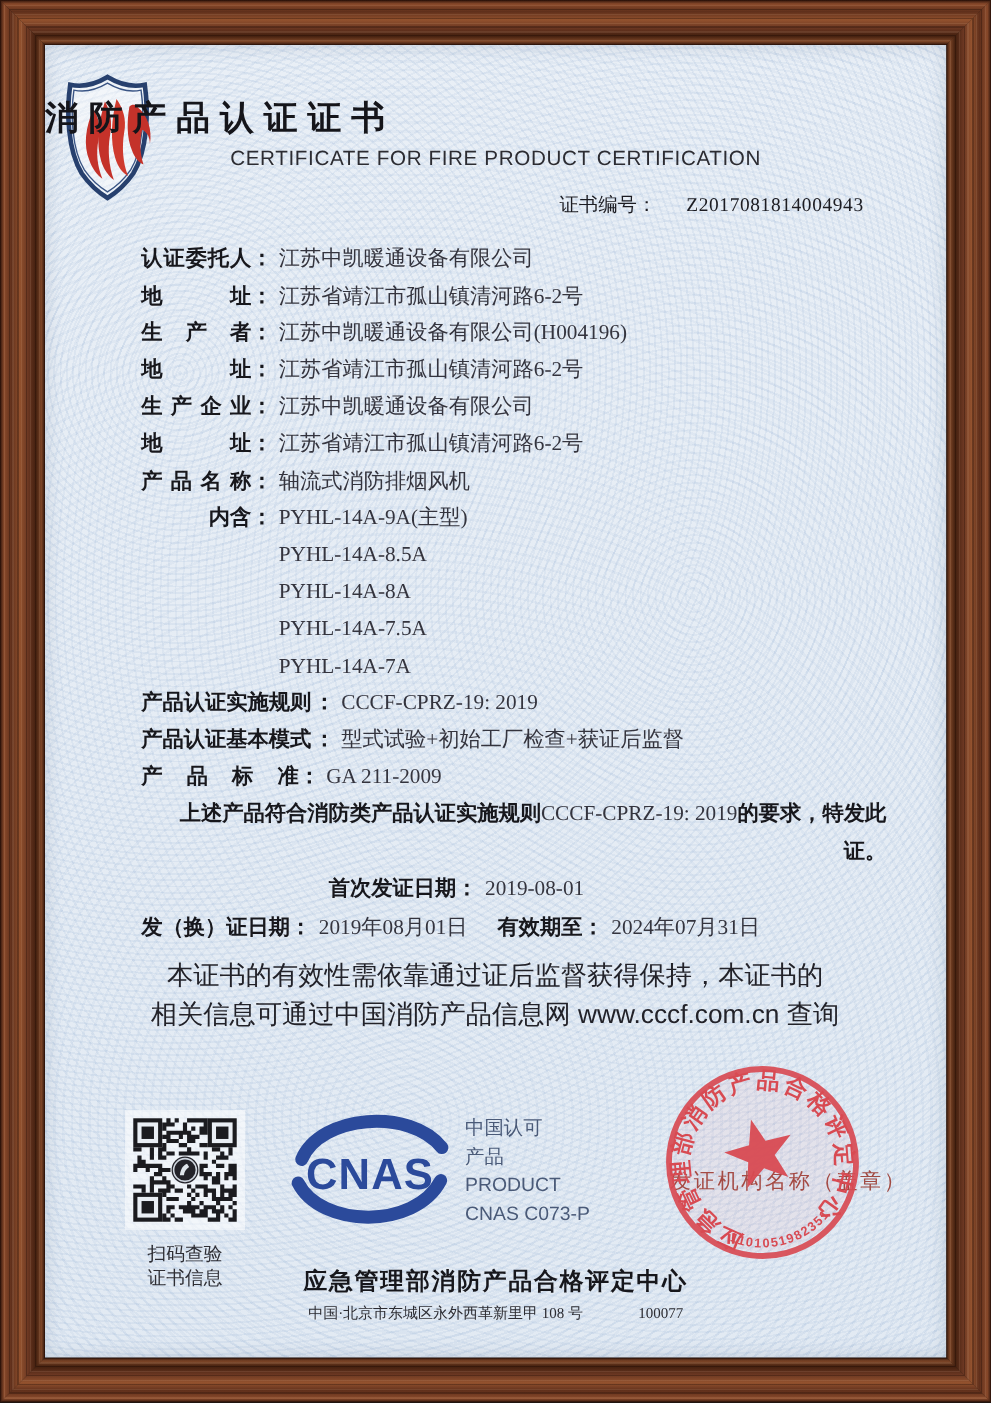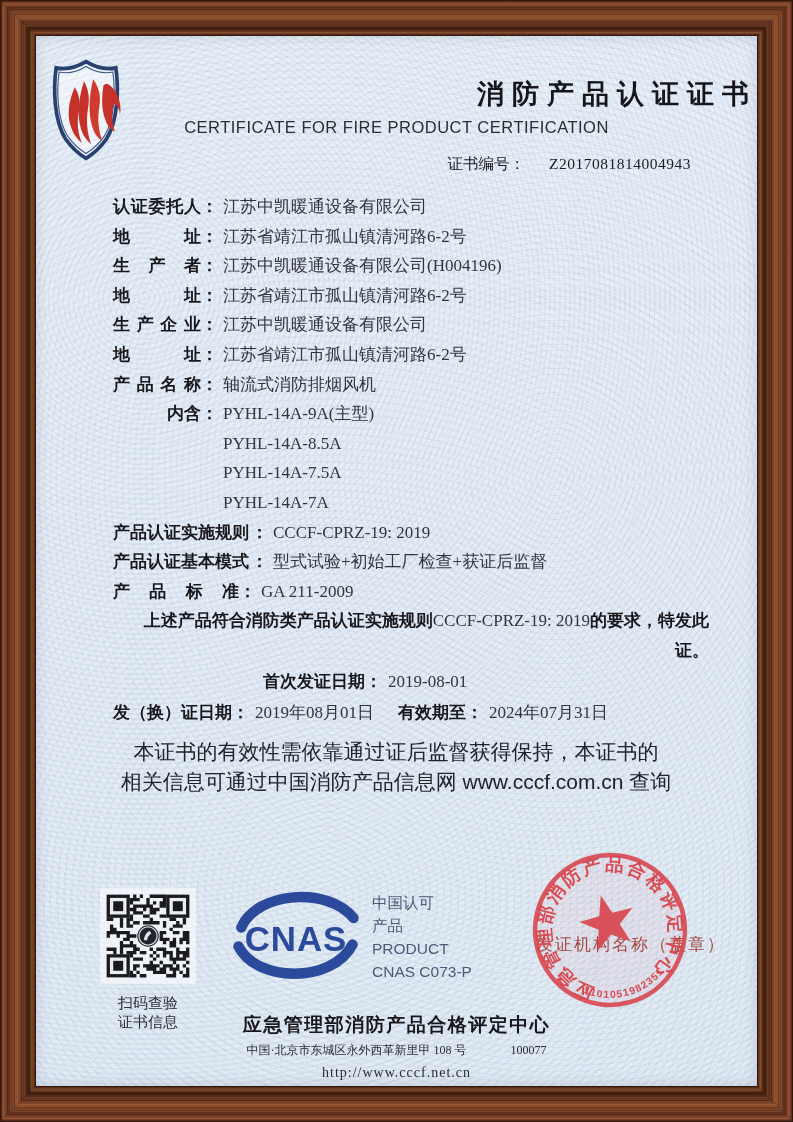--- a/index.html
+++ b/index.html
@@ -26,21 +26,21 @@
   
   .paper{position:absolute;inset:36px;z-index:1;
       background:
        repeating-radial-gradient(circle at 15% 25%, rgba(120,155,200,.11) 0 1.5px, rgba(255,255,255,0) 1.5px 5px),
        repeating-radial-gradient(circle at 72% 42%, rgba(120,155,200,.09) 0 1.5px, rgba(255,255,255,0) 1.5px 6px),
        repeating-radial-gradient(circle at 40% 82%, rgba(120,155,200,.08) 0 2px, rgba(255,255,255,0) 2px 7px),
        linear-gradient(180deg,#e9eff6,#e2eaf3);
       box-shadow:inset 0 0 14px rgba(90,110,140,.25);}
   
   .shield{position:absolute;left:14px;top:22px;}
-  .title{position:absolute;top:40px;left:0;right:0;text-align:right;
+  .title{position:absolute;top:40px;left:0;right:0;text-align:left;
          font-size:27px;font-weight:bold;color:#15151a;letter-spacing:8px;}
   .subtitle{position:absolute;top:82px;left:0;right:0;text-align:center;
          font-size:16.5px;color:#2c2c32;letter-spacing:.5px;}
   .certno{position:absolute;top:118px;right:66px;font-size:15.5px;color:#1c1c22;
          font-family:"Liberation Serif","DejaVu Serif",serif;}
   .certno .no{letter-spacing:.5px;margin-left:24px;}
   
   .content{position:absolute;left:77px;top:156px;width:606px;font-size:17px;color:#17171c;}
   .row{line-height:29.6px;white-space:nowrap;}
   .lab{display:inline-block;width:88px;font-weight:bold;text-align:justify;text-align-last:justify;vertical-align:baseline;}
@@ -103,20 +103,21 @@
     <div class="content">
       <div class="row"><span class="lab">认证委托人</span><span class="colon">：</span><span class="val">江苏中凯暖通设备有限公司</span></div>
       <div class="row"><span class="lab">地址</span><span class="colon">：</span><span class="val">江苏省靖江市孤山镇清河路6-2号</span></div>
       <div class="row"><span class="lab">生产者</span><span class="colon">：</span><span class="val">江苏中凯暖通设备有限公司(H004196)</span></div>
       <div class="row"><span class="lab">地址</span><span class="colon">：</span><span class="val">江苏省靖江市孤山镇清河路6-2号</span></div>
       <div class="row"><span class="lab">生产企业</span><span class="colon">：</span><span class="val">江苏中凯暖通设备有限公司</span></div>
       <div class="row"><span class="lab">地址</span><span class="colon">：</span><span class="val">江苏省靖江市孤山镇清河路6-2号</span></div>
       <div class="row"><span class="lab">产品名称</span><span class="colon">：</span><span class="val">轴流式消防排烟风机</span></div>
       <div class="row"><span class="lab tight">内含</span><span class="colon">：</span><span class="val">PYHL-14A-9A(主型)</span></div>
       <div class="row"><span class="lab"></span><span class="colon ghost">：</span><span class="val">PYHL-14A-8.5A</span></div>
+      <div class="row"><span class="lab"></span><span class="colon ghost">：</span><span class="val">PYHL-14A-8A</span></div>
       <div class="row"><span class="lab"></span><span class="colon ghost">：</span><span class="val">PYHL-14A-7.5A</span></div>
       <div class="row"><span class="lab"></span><span class="colon ghost">：</span><span class="val">PYHL-14A-7A</span></div>
       <div class="row"><span class="lab wide">产品认证实施规则</span><span class="colon">：</span><span class="val">CCCF-CPRZ-19: 2019</span></div>
       <div class="row"><span class="lab wide">产品认证基本模式</span><span class="colon">：</span><span class="val">型式试验+初始工厂检查+获证后监督</span></div>
       <div class="row"><span class="lab std">产品标准</span><span class="colon">：</span><span class="val">GA 211-2009</span></div>
 
       <div class="statement">
         <span>上述产品符合消防类产品认证实施规则</span><span class="code">CCCF-CPRZ-19: 2019</span><span>的要求，特发此证。</span>
       </div>
 
@@ -193,16 +194,15 @@
           </text>
           <polygon transform="translate(0,-8)" points="0,-34 8,-11 32.3,-10.5 12.9,4.2 20,27.5 0,13.6 -20,27.5 -12.9,4.2 -32.3,-10.5 -8,-11" fill="#d84a52" opacity=".95"></polygon>
         </g>
       </svg>
     </div>
 
     <div class="footer-org">应急管理部消防产品合格评定中心</div>
     <div class="footer-addr">
       <span>中国·北京市东城区永外西革新里甲 108 号</span><span class="post">100077</span>
     </div>
-    <div class="footer-url">http://www.cccf.net.cn</div>
 
   </div>
 </div>
 
 </body></html>

